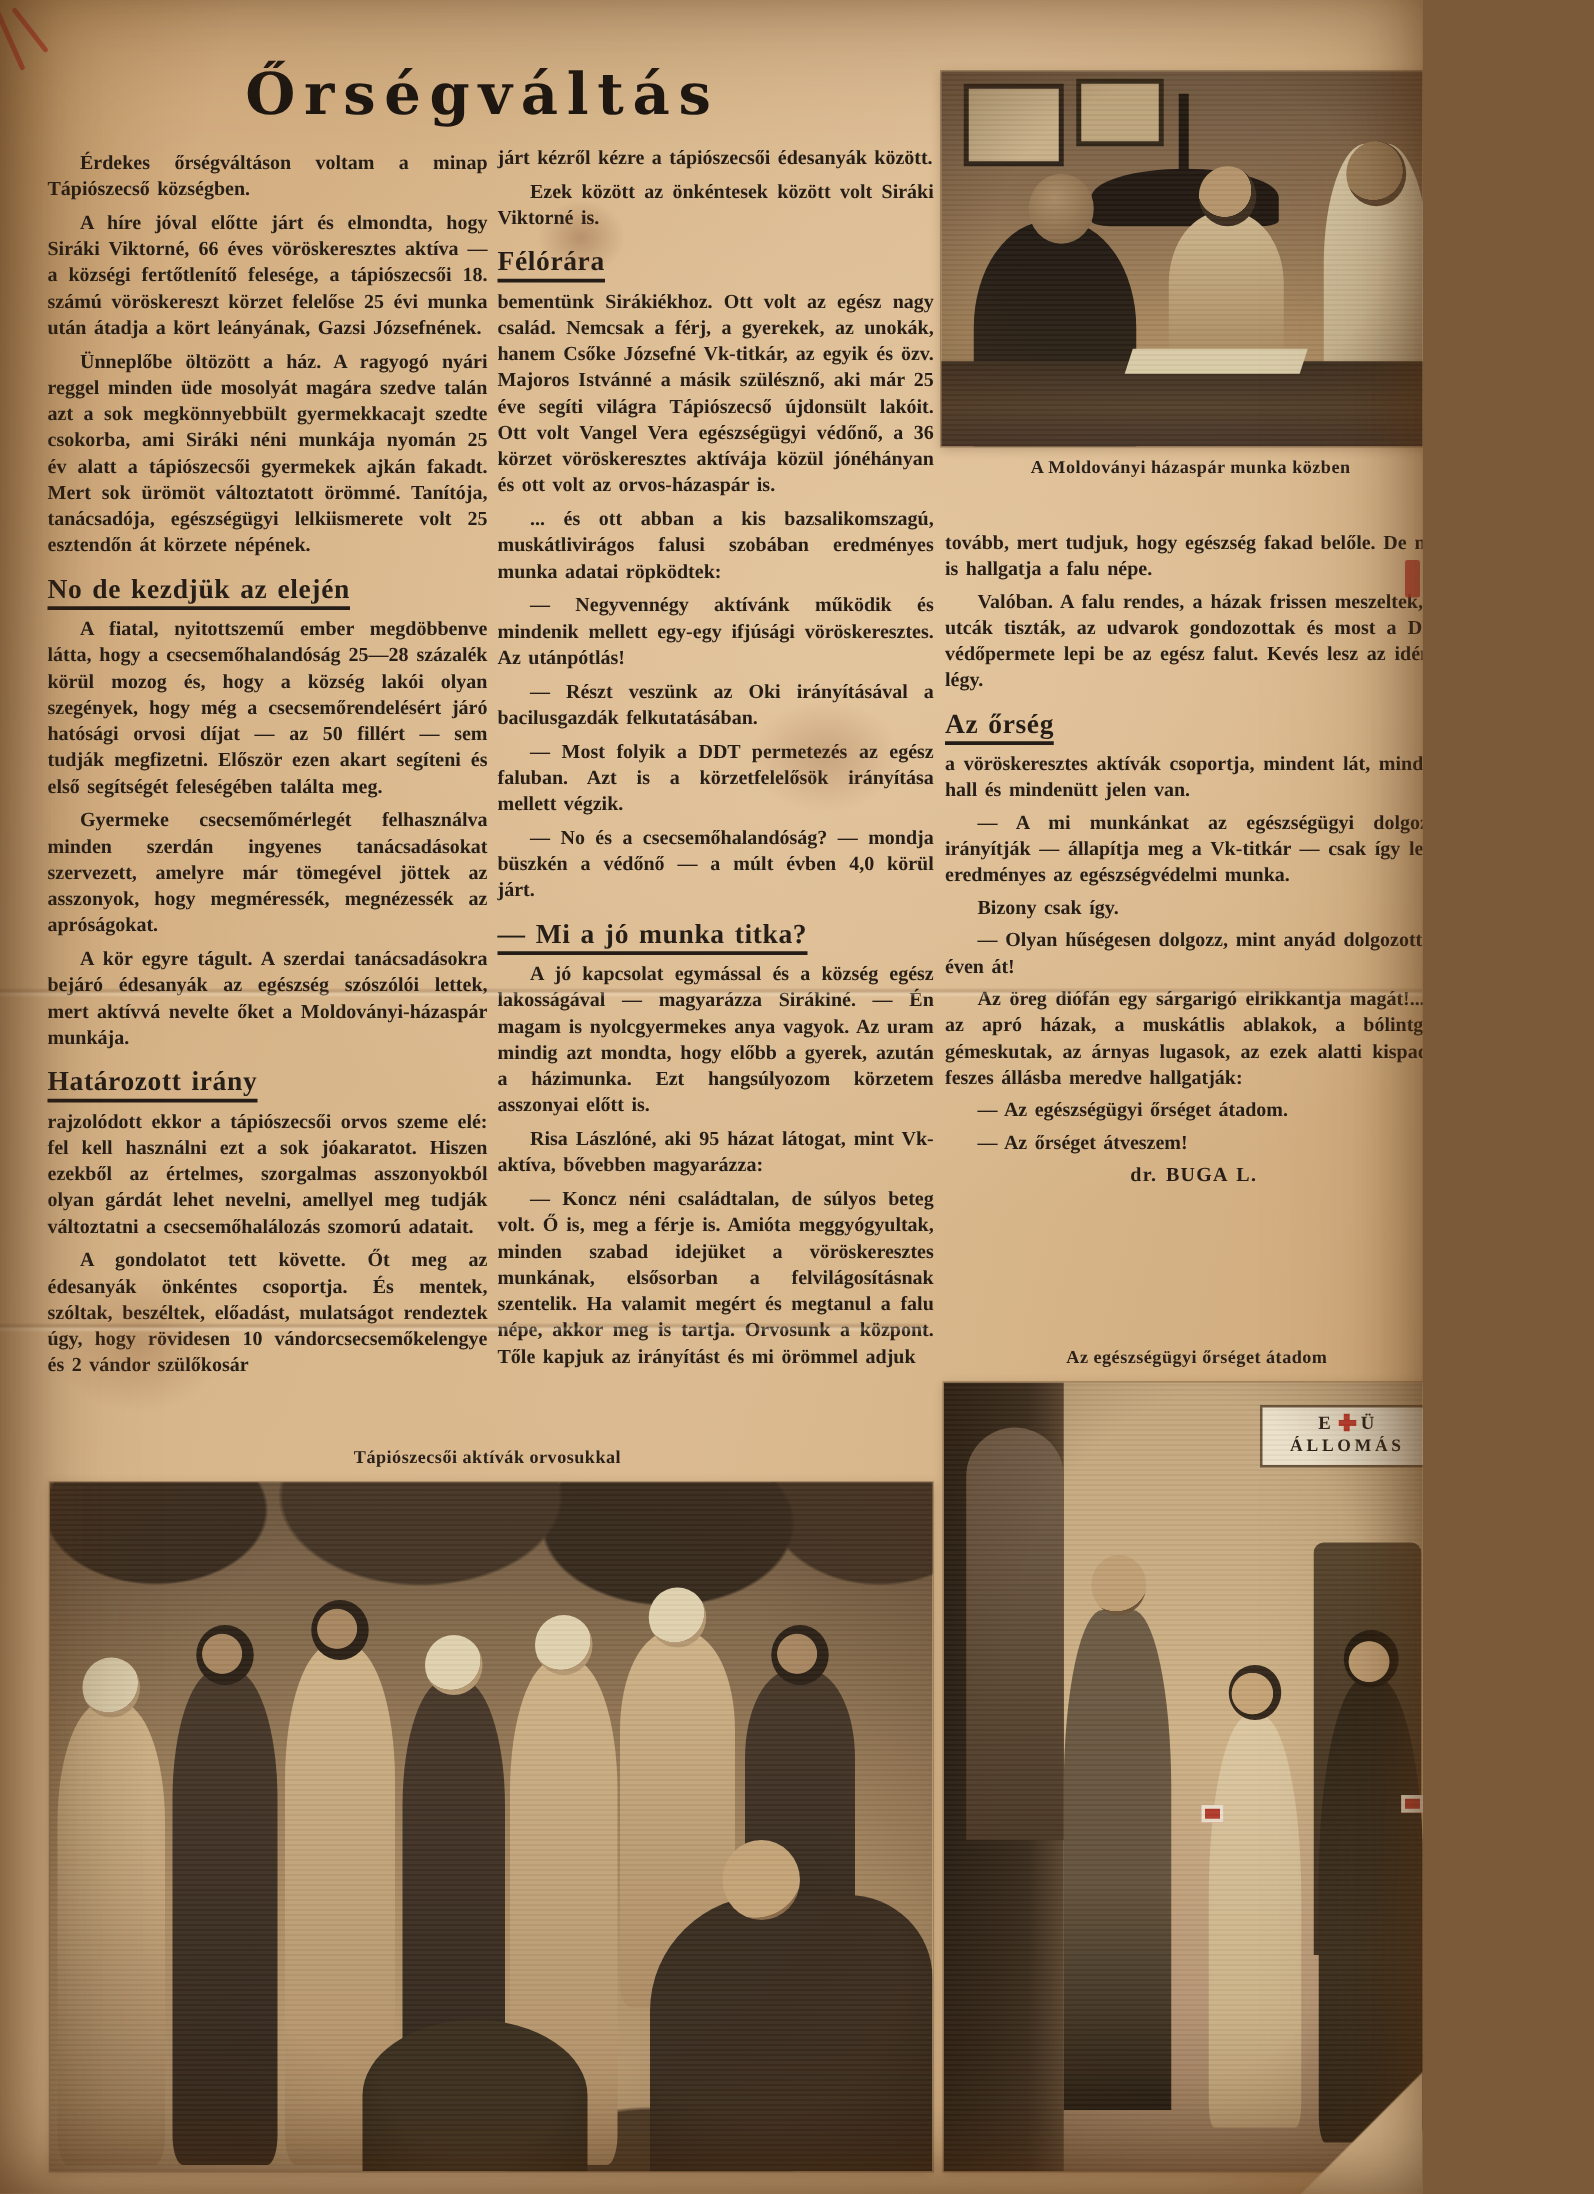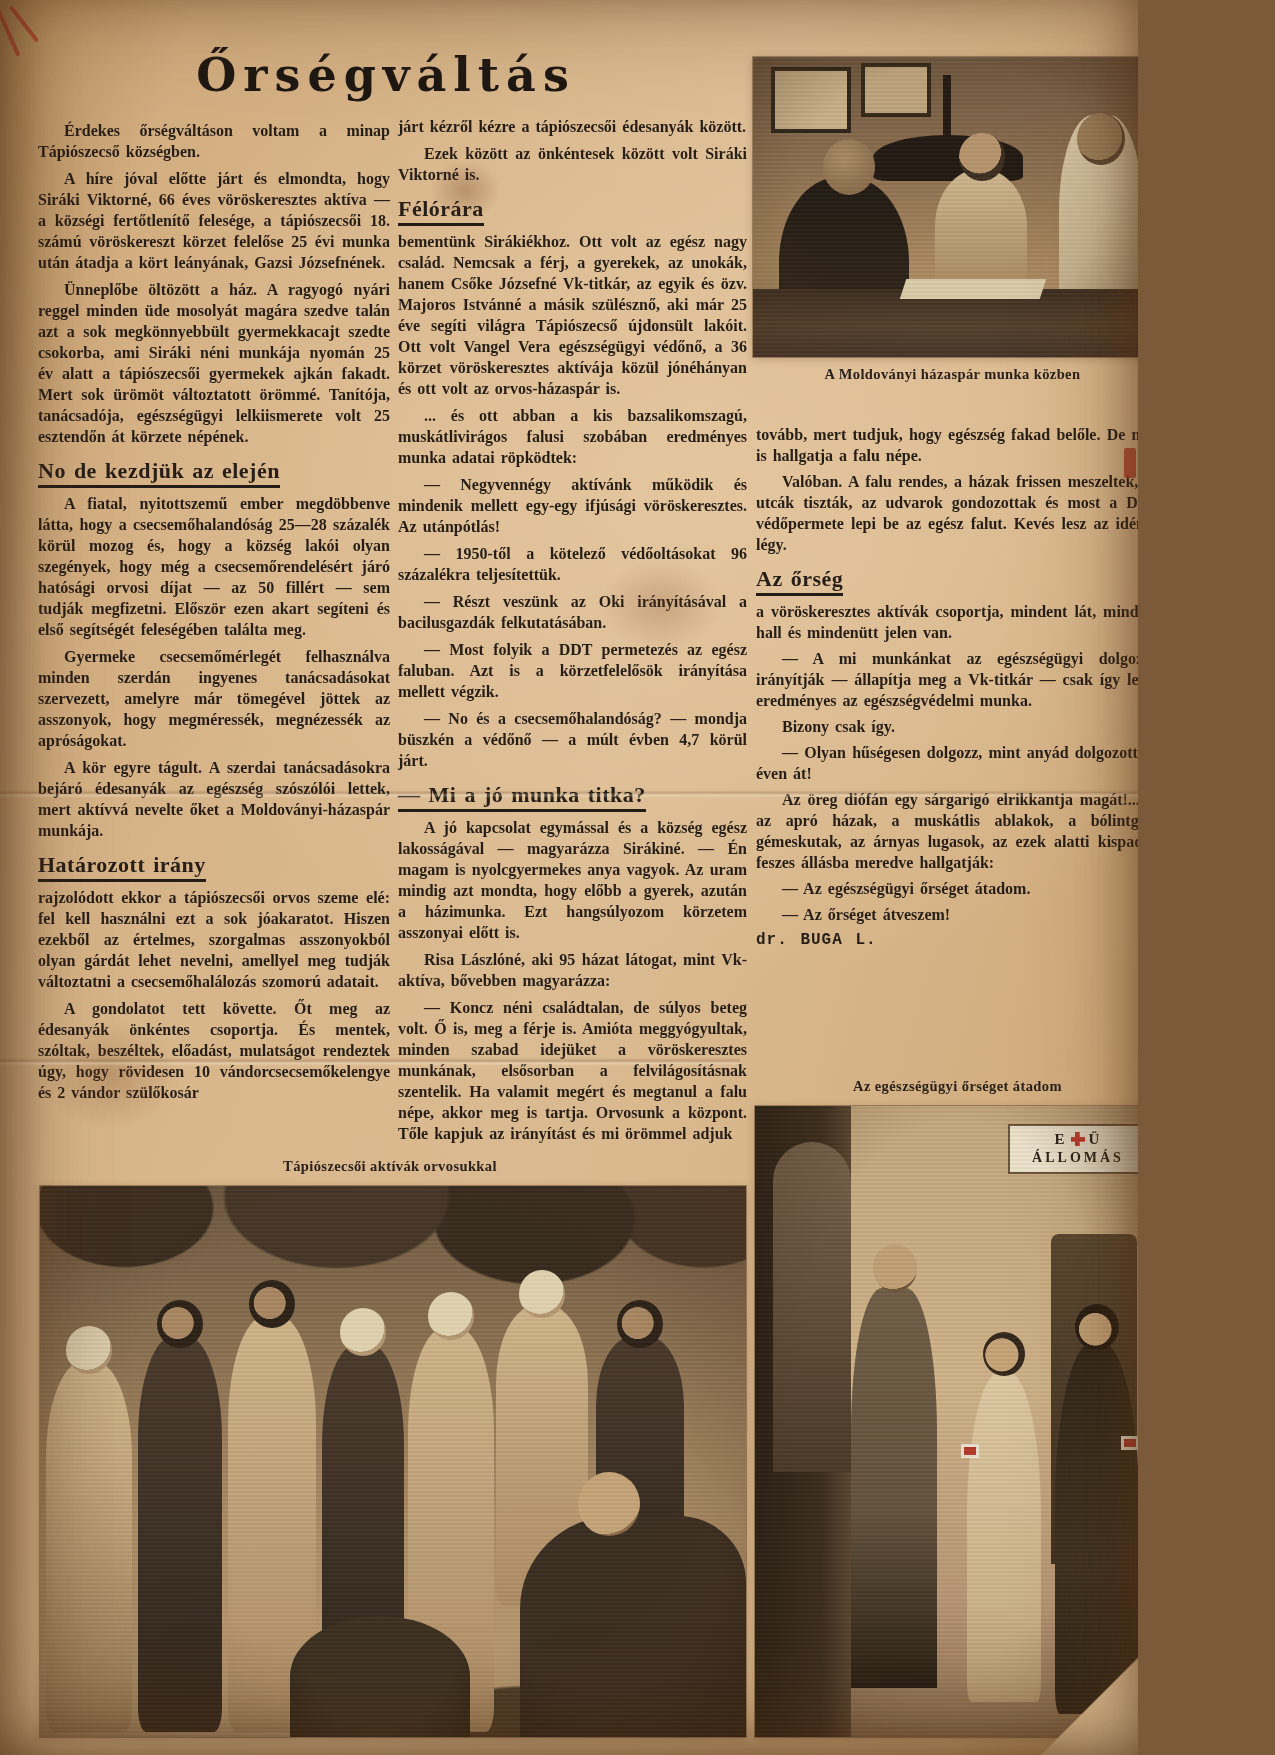--- a/index.html
+++ b/index.html
@@ -37,21 +37,21 @@
   .col { position:absolute; font-size:16px; line-height:21px; font-weight:bold;
     text-align:justify; word-spacing:2px; color:#261e17;margin-top:16px; }
   .col p { text-indent:26px; margin:0 0 6px 0; }
   .col p.noindent { text-indent:0; }
   .col1 { left:38px;  top:104px; width:352px; }
   .col2 { left:398px; top:100px; width:349px; }
   .col3 { left:756px; top:408px; width:404px; }
   .col3 p { margin-bottom:5px; }
   h2.section { font-size:22px; line-height:26px; margin:11px 0 9px 0; letter-spacing:.5px; font-weight:bold; }
   h2.section span { border-bottom:3px solid #241c16; padding-bottom:2px; }
-  .signature { text-align:left; text-indent:0 !important; padding-right:6px; margin-top:8px; letter-spacing:1px;font-family:Liberation Mono, monospace; }
+  .signature { text-align:center; text-indent:0 !important; padding-right:6px; margin-top:8px; letter-spacing:1px; }
 
   .caption { position:absolute; text-align:center; font-weight:bold; font-size:14.5px; letter-spacing:.4px; color:#2a211a; }
   .cap1 { left:753px; top:366px; width:399px; }
   .cap2 { left:120px; top:1158px; width:540px; }
   .cap3 { left:755px; top:1078px; width:405px; }
 
   
   .photo { position:absolute; overflow:hidden; box-shadow:0 0 0 1px rgba(60,35,15,.35), 0 2px 8px rgba(60,35,15,.25); }
   .photo::after { content:""; position:absolute; inset:0; pointer-events:none;
     background:
@@ -161,24 +161,23 @@
     <p>A gondolatot tett követte. Őt meg az édesanyák önkéntes csoportja. És mentek, szóltak, beszéltek, előadást, mulatságot rendeztek úgy, hogy rövidesen 10 vándorcsecsemőkelengye és 2 vándor szülőkosár</p>
   </section>
 
   <section class="col col2">
     <p class="noindent">járt kézről kézre a tápiószecsői édesanyák között.</p>
     <p>Ezek között az önkéntesek között volt Siráki Viktorné is.</p>
     <h2 class="section"><span>Félórára</span></h2>
     <p class="noindent">bementünk Sirákiékhoz. Ott volt az egész nagy család. Nemcsak a férj, a gyerekek, az unokák, hanem Csőke Józsefné Vk-titkár, az egyik és özv. Majoros Istvánné a másik szülésznő, aki már 25 éve segíti világra Tápiószecső újdonsült lakóit. Ott volt Vangel Vera egészségügyi védőnő, a 36 körzet vöröskeresztes aktívája közül jónéhányan és ott volt az orvos-házaspár is.</p>
     <p>... és ott abban a kis bazsalikomszagú, muskátlivirágos falusi szobában eredményes munka adatai röpködtek:</p>
     <p>— Negyvennégy aktívánk működik és mindenik mellett egy-egy ifjúsági vöröskeresztes. Az utánpótlás!</p>
-    <p>— 1950-től a kötelező védőoltásokat 96 százalékra teljesítettük.</p>
     <p>— Részt veszünk az Oki irányításával a bacilusgazdák felkutatásában.</p>
     <p>— Most folyik a DDT permetezés az egész faluban. Azt is a körzetfelelősök irányítása mellett végzik.</p>
-    <p>— No és a csecsemőhalandóság? — mondja büszkén a védőnő — a múlt évben 4,7 körül járt.</p>
+    <p>— No és a csecsemőhalandóság? — mondja büszkén a védőnő — a múlt évben 4,0 körül járt.</p>
     <h2 class="section"><span>— Mi a jó munka titka?</span></h2>
     <p>A jó kapcsolat egymással és a község egész lakosságával — magyarázza Sirákiné. — Én magam is nyolcgyermekes anya vagyok. Az uram mindig azt mondta, hogy előbb a gyerek, azután a házimunka. Ezt hangsúlyozom körzetem asszonyai előtt is.</p>
     <p>Risa Lászlóné, aki 95 házat látogat, mint Vk-aktíva, bővebben magyarázza:</p>
     <p>— Koncz néni családtalan, de súlyos beteg volt. Ő is, meg a férje is. Amióta meggyógyultak, minden szabad idejüket a vöröskeresztes munkának, elsősorban a felvilágosításnak szentelik. Ha valamit megért és megtanul a falu népe, akkor meg is tartja. Orvosunk a központ. Tőle kapjuk az irányítást és mi örömmel adjuk</p>
   </section>
 
   <div class="photo ph1">
     <div class="frame1"></div>
     <div class="frame2"></div>
     <div class="lamp"></div>

